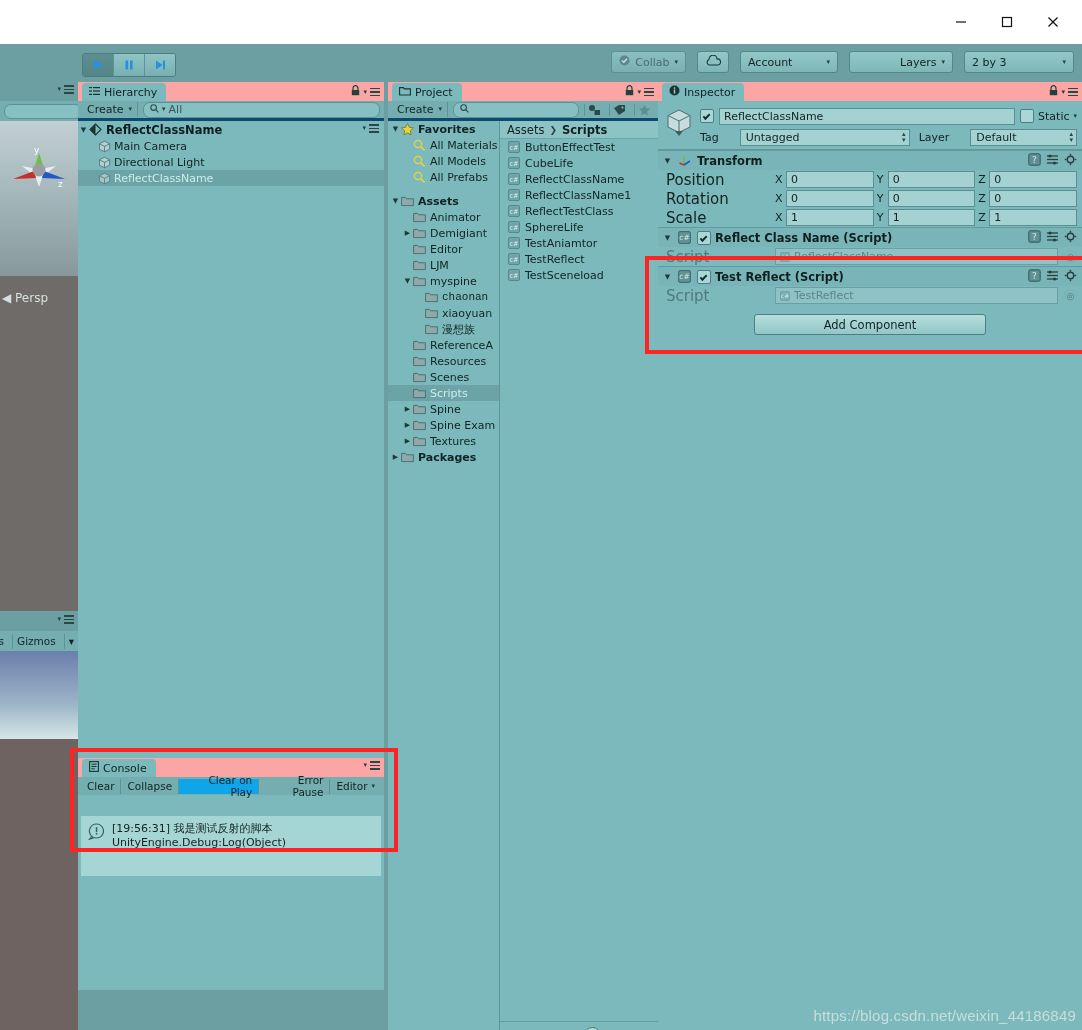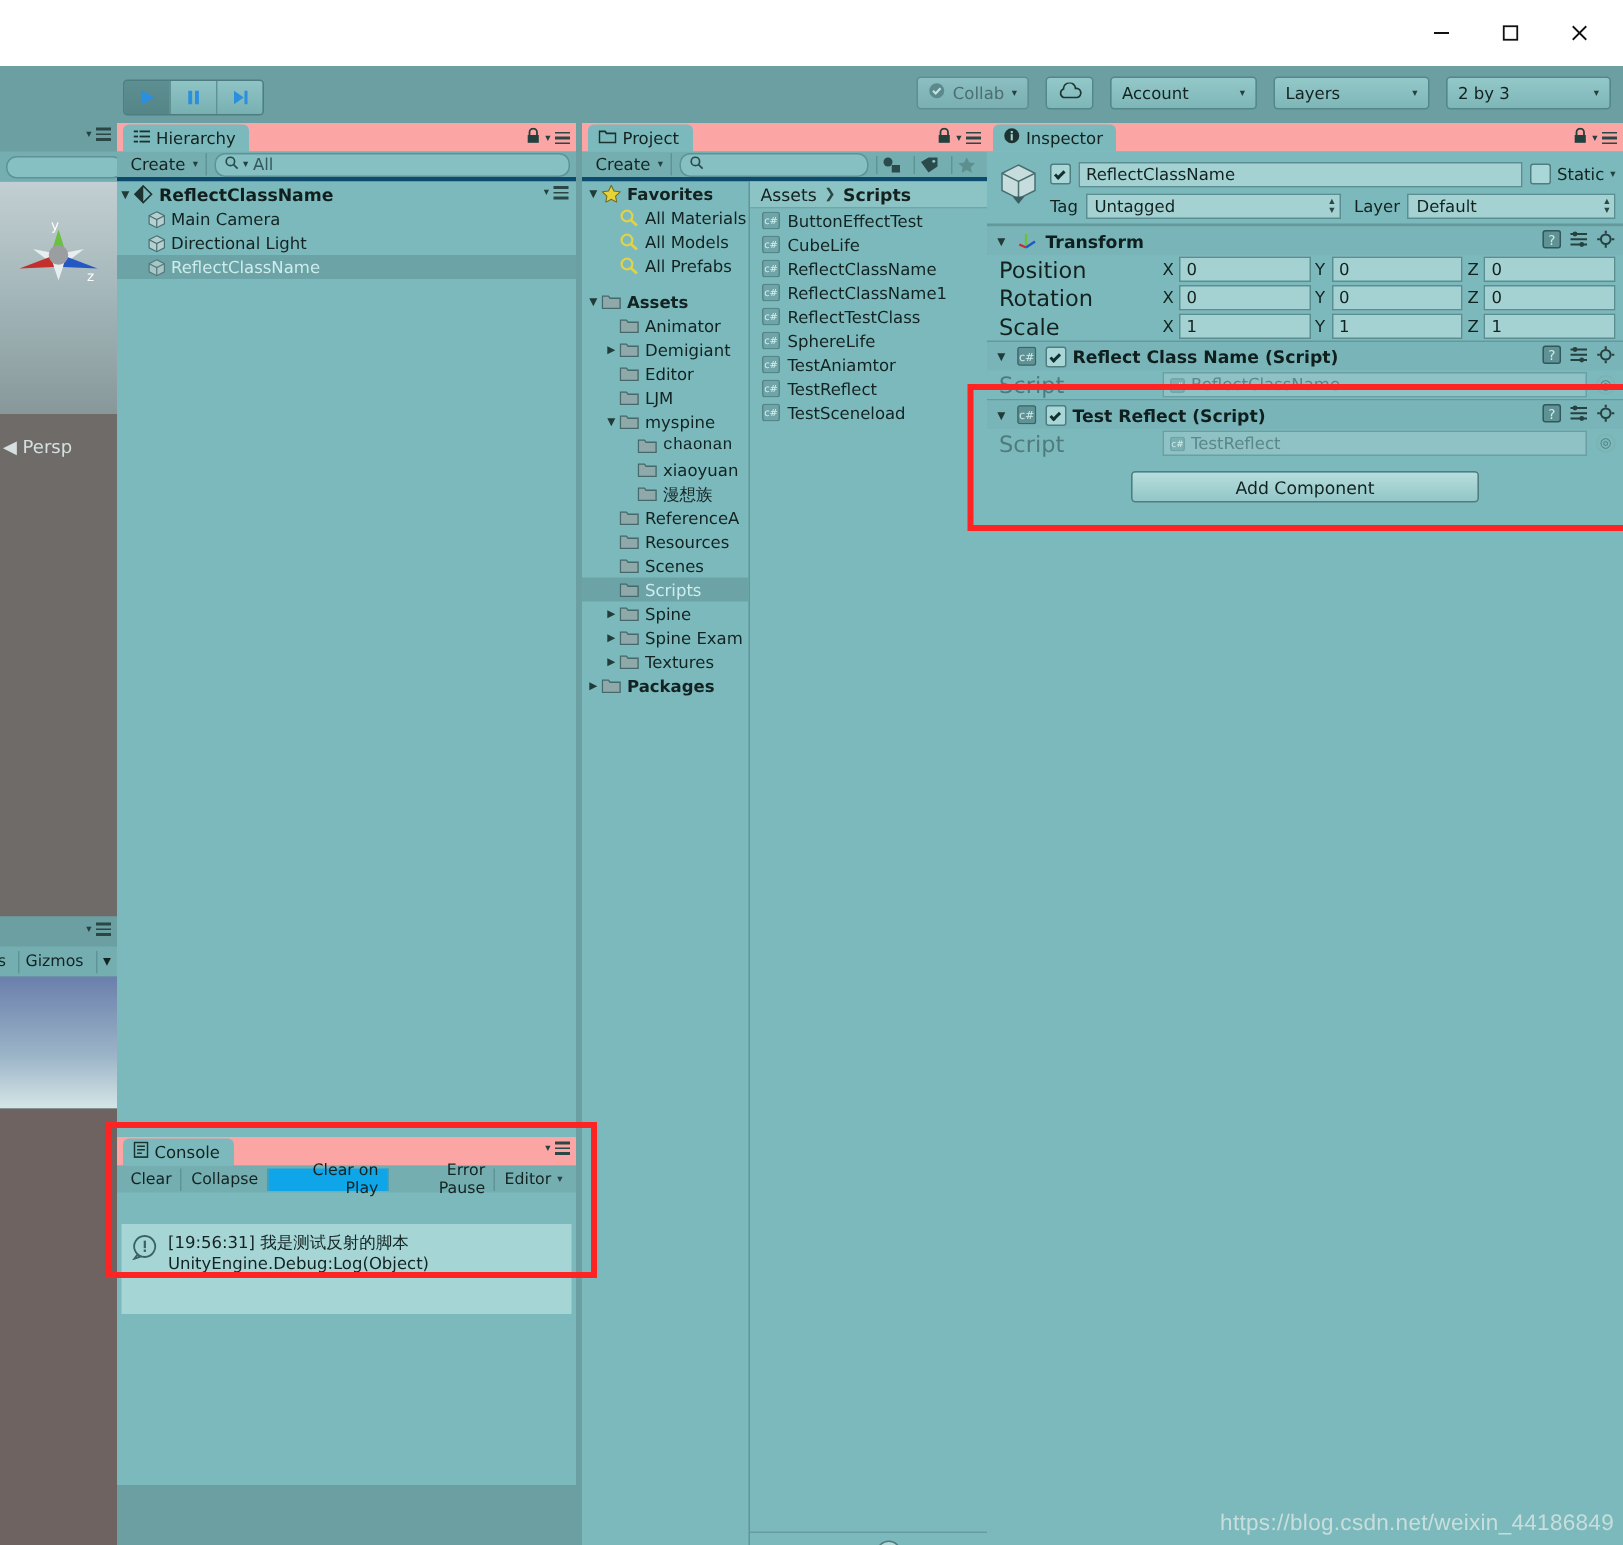--- a/index.html
+++ b/index.html
@@ -37,21 +37,21 @@
   .tb-right{position:absolute;right:8px;top:7px;display:flex;align-items:center;gap:11px;}
   .tb-btn{
     height:20px;border:1px solid #54878a;border-radius:3px;
     background:linear-gradient(#93c8c8,#7eb6b8);
     display:flex;align-items:center;padding:0 7px;gap:5px;
     font-size:11px;color:#132322;white-space:nowrap;
   }
   .tb-btn.dim{color:#4c6e70;border-color:#5d8f92;background:linear-gradient(#8bbfc1,#79b0b2);}
   .tb-btn .caret{font-size:7px;line-height:7px;color:#24403f;}
   .tb-btn.w-account{width:82px;justify-content:space-between;}
-  .tb-btn.w-layers{width:88px;justify-content:space-between;}
+  .tb-btn.w-layers{width:88px;justify-content:flex-end;}
   .tb-btn.w-layout{width:94px;justify-content:space-between;}
   .tb-btn.icononly{width:30px;justify-content:center;padding:0;}
 
   
   .panel{position:absolute;background:#7cb9bc;}
   .panel-tabrow{position:relative;height:19px;background:#fca5a5;}
   .tab{
     position:absolute;left:4px;top:1px;height:18px;
     background:#7cb9bc;border-top-left-radius:4px;border-top-right-radius:4px;
     display:flex;align-items:center;gap:4px;padding:0 9px 0 7px;
@@ -119,21 +119,21 @@
   .fld-row{display:flex;align-items:center;gap:5px;height:18px;}
   .chk{width:12px;height:12px;flex:0 0 12px;background:#a9d7d7;border:1px solid #4f7e81;
     border-radius:2px;position:relative;}
   .chk.on::after{content:"";position:absolute;left:2px;top:4px;width:5px;height:2px;
     border-left:2px solid #12302f;border-bottom:2px solid #12302f;transform:rotate(-45deg);}
   .txtfield{flex:1;height:15px;background:#a4d2d3;border:1px solid #5b8e91;
     display:flex;align-items:center;padding:0 4px;font-size:11px;color:#13221f;}
   .static-wrap{display:flex;align-items:center;gap:4px;font-size:11px;white-space:nowrap;}
   .lbl{font-size:11px;color:#13221f;}
   .dropdown{height:15px;background:#a4d2d3;border:1px solid #5b8e91;display:flex;
-    align-items:center;justify-content:space-between;padding:0 3px 0 5px;font-size:11px;color:#13221f;}
+    align-items:center;justify-content:space-between;padding:0 3px 0 5px;font-size:11px;color:#13221f;margin-left:16px;}
   .dd-arrows{font-size:7px;line-height:6px;color:#2a4745;text-align:center;}
 
   .comp{border-top:1px solid #639a9d;background:#7cb9bc;}
   .comp-head{height:19px;display:flex;align-items:center;gap:5px;padding:0 5px 0 4px;
     background:#79b5b8;position:relative;}
   .comp-title{font-weight:bold;font-size:11.5px;color:#0f1f1e;}
   .comp-tools{position:absolute;right:5px;top:2px;display:flex;align-items:center;gap:5px;}
   .prop-row{display:flex;align-items:center;height:19px;padding:0 5px 0 8px;gap:4px;}
   .prop-label{width:105px;font-size:15px;color:#13221f;}
   .axis-group{flex:1;display:flex;align-items:center;gap:3px;}

